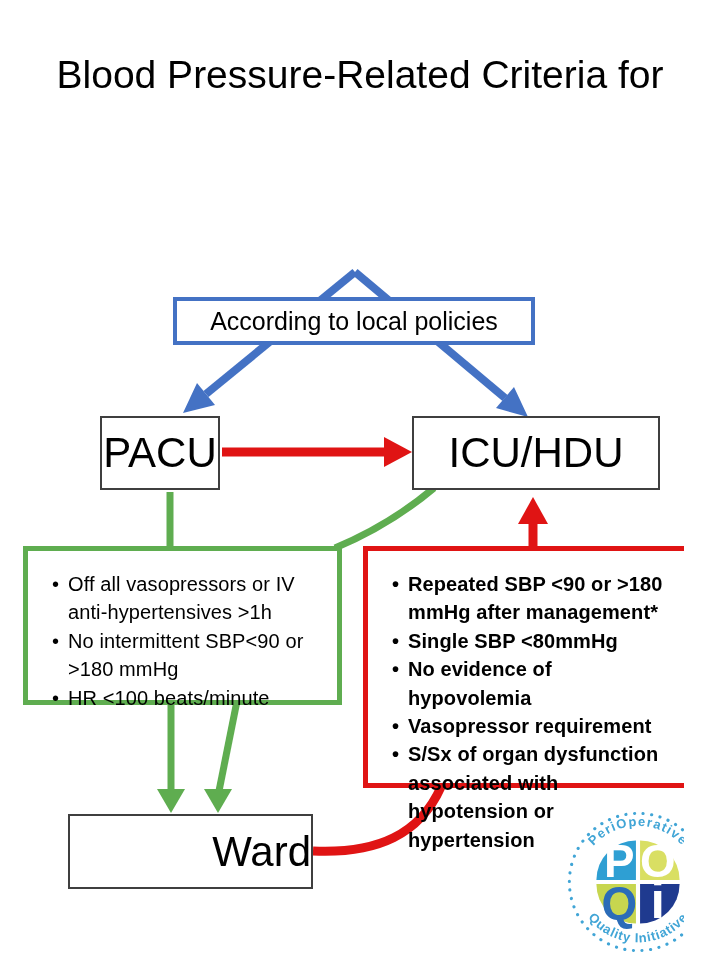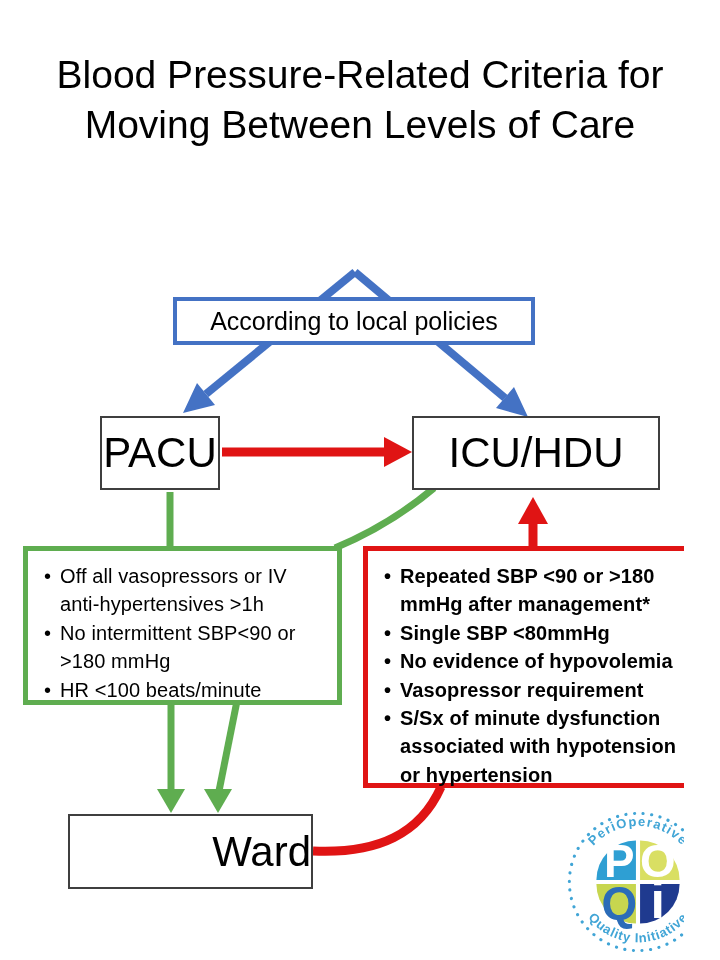--- a/index.html
+++ b/index.html
@@ -17,21 +17,21 @@
         display:flex;align-items:center;justify-content:center;box-sizing:border-box;}
   .node-or   {left:312px;top:199px;width:85px; height:75px; font-size:42px;}
   .node-pol  {left:173px;top:297px;width:362px;height:48px; font-size:25px;border:4px solid var(--blue);justify-content:center;}
   .node-pacu {left:100px;top:416px;width:120px;height:74px; font-size:42px;}
   .node-icu  {left:412px;top:416px;width:248px;height:74px; font-size:42px;}
   .node-ward {left:68px; top:814px;width:245px;height:75px; font-size:42px;justify-content:flex-end;}
   .criteria{position:absolute;z-index:2;background:#fff;box-sizing:border-box;
             font-size:20px;line-height:1.42;letter-spacing:0.1px;}
   .criteria-green{left:23px;top:546px;width:319px;height:159px;border:5px solid var(--green);}
   .criteria-red  {left:363px;top:546px;width:337px;height:242px;border:5px solid var(--red);font-weight:bold;}
-  .criteria ul{margin:4px;padding:7px 14px 7px 7px;list-style:none;}
+  .criteria ul{margin:12px;padding:7px 14px 7px 7px;list-style:none;}
   .criteria li{position:relative;padding-left:21px;}
   .criteria li::before{content:"\2022";position:absolute;left:5px;}
   .sk-blue {stroke:var(--blue);} .fl-blue {fill:var(--blue);}
   .sk-green{stroke:var(--green);}.fl-green{fill:var(--green);}
   .sk-red  {stroke:var(--red);}  .fl-red  {fill:var(--red);}
   .nofill{fill:none;}
   .logo{position:absolute;left:560px;top:804px;z-index:2;}
   .logo text{font-family:"Liberation Sans", sans-serif;font-weight:bold;}
   .q-tl{fill:var(--logo_blue);} .q-tr{fill:var(--logo_yellow);}
   .q-bl{fill:var(--logo_yellowgreen);} .q-br{fill:var(--logo_navy);}
@@ -40,21 +40,20 @@
   .ring{fill:none;stroke:var(--logo_arc);stroke-width:3;stroke-linecap:round;
         stroke-dasharray:0.1 8.2;}
 </style>
 </head>
 <body>
 
 <div class="stage">
 
   <div class="title">
     <div>Blood Pressure-Related Criteria for</div>
-    <div>Moving Between Levels of Care</div>
   </div>
 
   <svg class="connectors" width="720" height="960" viewBox="0 0 720 960">
 
     <line class="sk-blue" x1="355" y1="272" x2="206" y2="394" stroke-width="8"></line>
     <polygon class="fl-blue" points="183,413 197,383 215,405"></polygon>
     <line class="sk-blue" x1="355" y1="272" x2="505" y2="398" stroke-width="8"></line>
     <polygon class="fl-blue" points="528,417 496,408 514,387"></polygon>
 
     <line class="sk-red" x1="222" y1="452" x2="386" y2="452" stroke-width="9"></line>
@@ -92,21 +91,21 @@
       <li>HR &lt;100 beats/minute</li>
     </ul>
   </div>
 
   <div class="criteria criteria-red">
     <ul>
       <li>Repeated SBP &lt;90 or &gt;180 mmHg after management*</li>
       <li>Single SBP &lt;80mmHg</li>
       <li>No evidence of hypovolemia</li>
       <li>Vasopressor requirement</li>
-      <li>S/Sx of minute dysfunction associated with hypotension or hypertension</li>
+      <li>S/Sx of organ dysfunction associated with hypotension or hypertension</li>
     </ul>
   </div>
 
   <svg class="logo" width="156" height="156" viewBox="0 0 150 150">
     <circle class="ring" cx="75" cy="75" r="66"></circle>
     <path class="q-tl" d="M 73 73 L 73 35 A 38 38 0 0 0 35 73 Z"></path>
     <path class="q-tr" d="M 77 73 L 115 73 A 38 38 0 0 0 77 35 Z"></path>
     <path class="q-bl" d="M 73 77 L 35 77 A 38 38 0 0 0 73 115 Z"></path>
     <path class="q-br" d="M 77 77 L 77 115 A 38 38 0 0 0 115 77 Z"></path>
     <text x="57" y="70" font-size="44" fill="#ffffff" text-anchor="middle">P</text>

